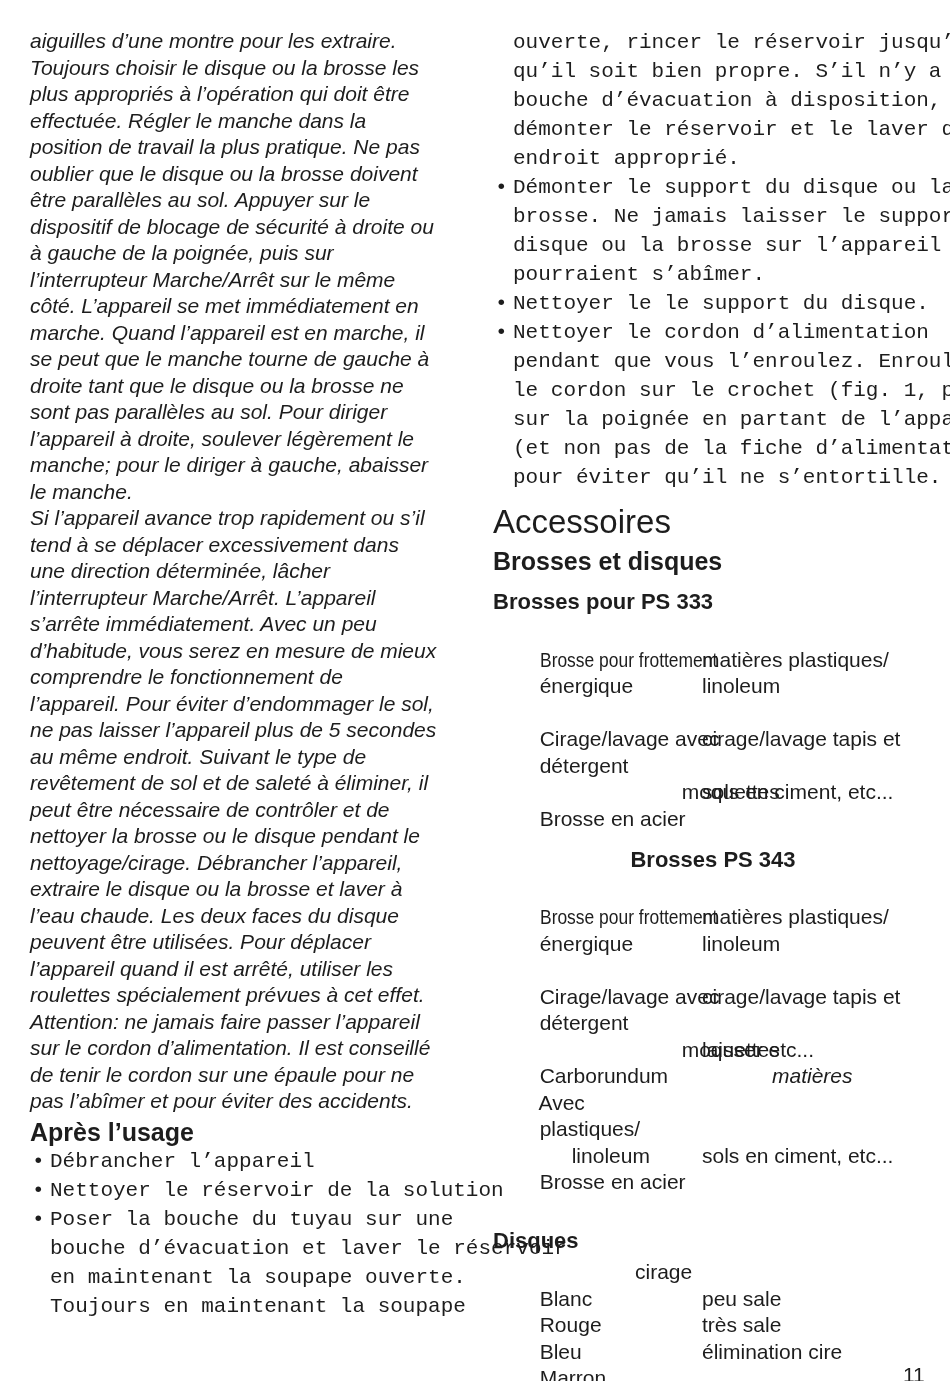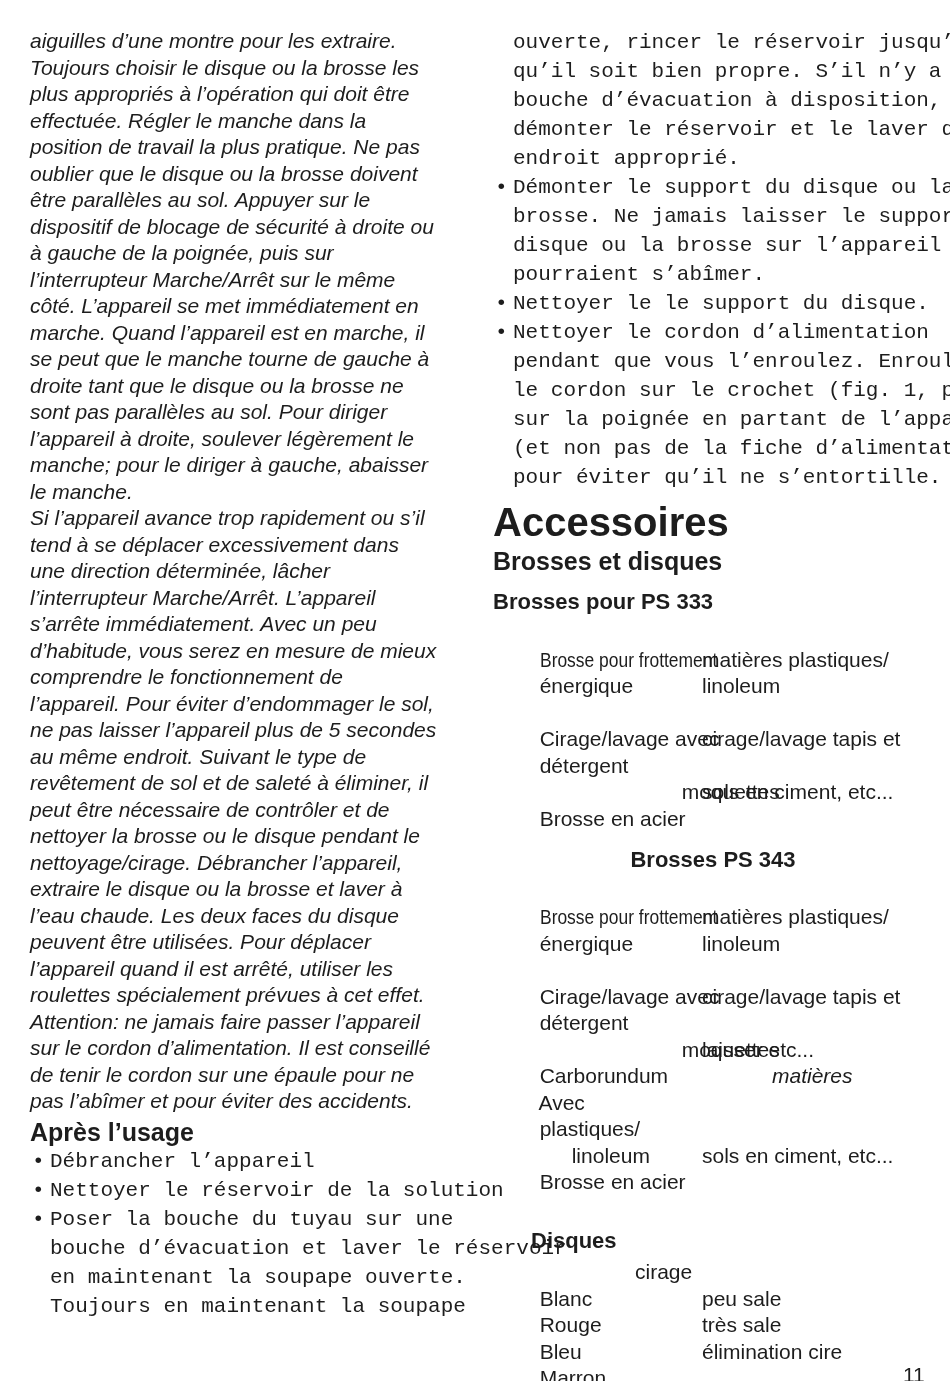--- a/index.html
+++ b/index.html
@@ -10,25 +10,25 @@
     overflow:hidden;
     font-family:"Liberation Sans","DejaVu Sans",sans-serif;
     color:#1d1d1d;
   }
   .col { position:absolute; top:28px; width:440px; }
   .col-left  { left:30px; }
   .col-right { left:493px; }
 
   .body-text { font-size:21px; line-height:26.5px; white-space:pre;font-style:italic; }
 
-  .h1 { font-size:40px; line-height:44px; font-weight:bold; margin:8px 0 0 0; white-space:pre; }
+  .h1 { font-size:33px; line-height:44px; font-weight:normal; margin:8px 0 0 0; white-space:pre; }
   .h2 { font-size:25px; line-height:30px; font-weight:bold; margin:2px 0 0 0; white-space:pre; }
   .h3 { font-size:22px; line-height:27px; font-weight:bold; margin:12px 0 0 0; white-space:pre; }
   .mt-40 { margin-top:40px;text-align:center; }
-  .mt-58 { margin-top:58px;margin-left:38px; }
+  .mt-58 { margin-top:58px; }
 
   .bullet { position:relative; padding-left:20px; font-size:21px; line-height:29px;font-family:Liberation Mono, monospace; }
   .bullet .dot { position:absolute; left:2px; top:0; }
   .bullet .btxt { white-space:pre; display:block; }
 
   .tbl { margin-top:5px; }
   .trow { position:relative; font-size:21px; line-height:26.5px; height:26.5px; white-space:pre; }
   .trow .c2 { position:absolute; left:209px; top:0; }
   .trow .c2near { left:142px; }
   .trow .c2far { left:279px;font-style:italic; }

